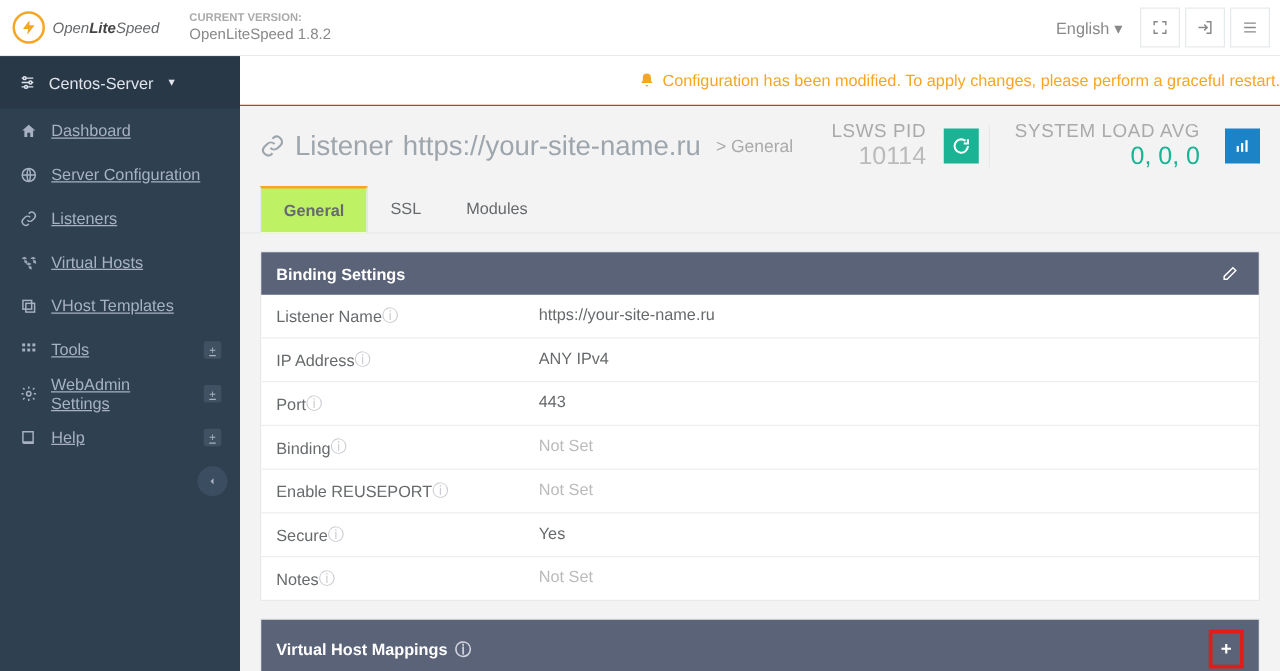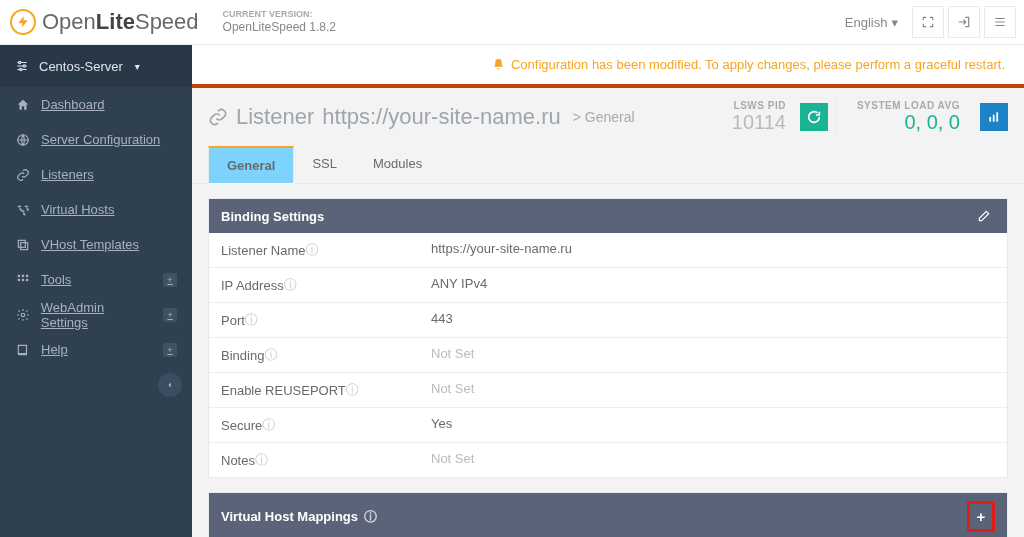--- a/index.html
+++ b/index.html
@@ -2,21 +2,21 @@
 <html><head>
 <meta charset="utf-8">
 <style>
 * { margin: 0; padding: 0; box-sizing: border-box; }
 body { font-family: "Helvetica Neue", Helvetica, Arial, sans-serif; font-size: 13px; color: #676a6c; background: #f3f3f4; width: 1024px; height: 537px; overflow: hidden; }
 
 
 .topbar { height: 45px; background: #fff; border-bottom: 1px solid #e7eaec; display: flex; align-items: center; padding: 0 8px 0 0; }
 .logo-box { display: flex; align-items: center; padding: 0 10px; height: 100%; }
 .logo-icon { width: 26px; height: 26px; border: 2px solid #f5a623; border-radius: 50%; display: flex; align-items: center; justify-content: center; margin-right: 6px; color: #f5a623; font-size: 15px; }
-.logo-text { font-size: 22px; color: #676a6c; font-weight: 300; }
+.logo-text { font-size: 12px; color: #676a6c; font-weight: 300; font-style: italic; }
 .logo-text b { font-weight: 700; color: #444; }
 .version-box { font-size: 10px; color: #999; line-height: 1.2; margin-left: 14px; }
 .version-box .ver-label { font-weight: 700; color: #aaa; font-size: 9px; }
 .version-box .ver-value { font-size: 12px; color: #888; }
 .topbar-spacer { flex: 1; }
 .lang { color: #888; font-size: 13px; margin-right: 10px; display: flex; align-items: center; gap: 4px; cursor: pointer; }
 .topbar-btn { width: 32px; height: 32px; border: 1px solid #e7eaec; background: #fff; display: flex; align-items: center; justify-content: center; margin-left: 4px; cursor: pointer; color: #888; font-size: 14px; }
 
 
 .wrapper { display: flex; height: calc(537px - 45px); }
@@ -25,37 +25,37 @@
 .server-select .chev { font-size: 10px; margin-left: 2px; }
 .nav { list-style: none; }
 .nav li { display: flex; align-items: center; height: 35px; padding: 0 15px; font-size: 13px; cursor: pointer; gap: 10px; text-decoration: underline; }
 .nav .expand { margin-left: auto; font-size: 9px; color: #a7b1c2; background: #405163; width: 14px; height: 14px; display: flex; align-items: center; justify-content: center; border-radius: 2px; }
 .collapse-btn { display: flex; justify-content: flex-end; padding: 6px 10px; }
 .collapse-btn span { width: 24px; height: 24px; background: #3b4e61; border-radius: 50%; display: flex; align-items: center; justify-content: center; color: #a7b1c2; font-size: 12px; cursor: pointer; }
 .nav .nav-icon { width: 16px; text-align: center; font-size: 14px; display: inline-flex; justify-content: center; }
 
 
 .content { flex: 1; padding: 0; overflow: auto; }
-.alert { background: #fff; color: #f5a623; border-bottom: 4px solid #c2410c; padding: 12px 19px; font-size: 13px; text-align: right; display:flex; justify-content:flex-end; align-items:center; gap:6px; }
+.alert { background: #fff; color: #f5a623; border-bottom: 1px solid #c2410c; padding: 12px 0; font-size: 13px; text-align: right; display:flex; justify-content:flex-end; align-items:center; gap:6px; }
 .alert .bell { color: #f5a623; }
 .page-head { display: flex; align-items: center; padding: 12px 16px; }
 .page-title { font-size: 22px; font-weight: 300; color: #9ea6ad; display: flex; align-items: center; gap: 8px; flex: 1; }
 .page-title .link-icon { color: #9ea6ad; font-size: 18px; }
 .page-title .crumb { font-size: 14px; color: #aaa; margin-left: 4px; }
 .stat { text-align: right; padding: 0 12px; }
-.stat .label { font-size: 10px; color: #aaa; font-weight: 700; letter-spacing: 0.5px; }
+.stat .label { font-size: 15px; color: #aaa; font-weight: 400; letter-spacing: 0.5px; }
 .stat .value { font-size: 20px; color: #bbb; }
 .stat-green { width: 28px; height: 28px; background: #1ab394; color: #fff; display: flex; align-items: center; justify-content: center; font-size: 15px; margin-left: 2px; cursor: pointer; }
 .stat-blue { width: 28px; height: 28px; background: #1c84c6; color: #fff; display: flex; align-items: center; justify-content: center; font-size: 14px; margin-left: 8px; cursor: pointer; }
 .sep { width: 1px; height: 34px; background: #e7eaec; margin: 0 8px; }
 
 
 .tabs { display: flex; padding: 0 16px; border-bottom: 1px solid #e7eaec; }
 .tab { padding: 10px 18px 10px; cursor: pointer; color: #676a6c; font-size: 13px; }
-.tab.active { border: 1px solid #e7eaec; border-bottom: 1px solid #fff; border-top: 2px solid #f5a623; background: #7dd3fc; font-weight: 700; margin-bottom: -1px; }
+.tab.active { border: 1px solid #e7eaec; border-bottom: 1px solid #fff; border-top: 2px solid #f5a623; background: #bef264; font-weight: 700; margin-bottom: -1px; }
 
 
 .panel { margin: 14px 16px; border: 1px solid #e7eaec; background: #fff; }
 .panel-head { background: #5a6378; color: #fff; padding: 8px 12px; font-size: 13px; font-weight: 700; display: flex; align-items: center; }
 .panel-head .spacer { flex: 1; }
 .panel-head .action { color: #fff; font-size: 14px; cursor: pointer; padding: 2px 4px; }
 .panel-head .help { color: #d0d3dc; font-size: 13px; margin-left: 6px; }
 
 .row { display: flex; border-bottom: 1px solid #eee; font-size: 13px; }
 .row:last-child { border-bottom: none; }

